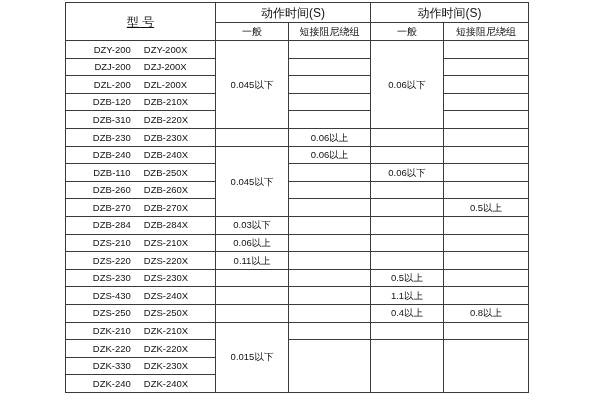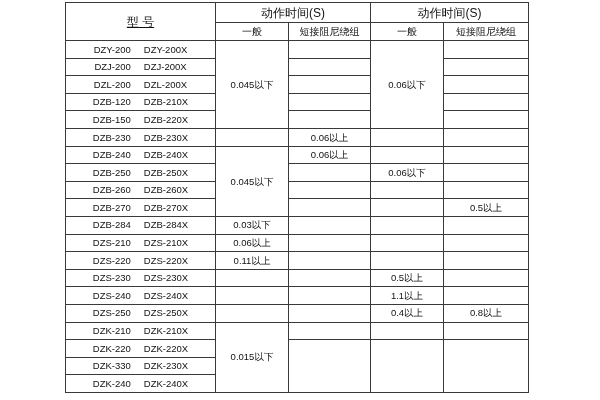--- a/index.html
+++ b/index.html
@@ -106,21 +106,21 @@
               <span>DZB-120</span>
               <span>DZB-210X</span>
             </div>
           </td>
           <td class="value-cell"></td>
           <td class="value-cell"></td>
         </tr>
         <tr>
           <td class="model-cell">
             <div class="model-wrap">
-              <span>DZB-150</span>
+              <span>DZB-310</span>
               <span>DZB-220X</span>
             </div>
           </td>
           <td class="value-cell"></td>
           <td class="value-cell"></td>
         </tr>
         <tr>
           <td class="model-cell">
             <div class="model-wrap">
               <span>DZB-230</span>
@@ -140,21 +140,21 @@
             </div>
           </td>
           <td rowspan="4" class="value-cell">0.045以下</td>
           <td class="value-cell">0.06以上</td>
           <td class="value-cell"></td>
           <td class="value-cell"></td>
         </tr>
         <tr>
           <td class="model-cell">
             <div class="model-wrap">
-              <span>DZB-250</span>
+              <span>DZB-110</span>
               <span>DZB-250X</span>
             </div>
           </td>
           <td class="value-cell"></td>
           <td class="value-cell">0.06以下</td>
           <td class="value-cell"></td>
         </tr>
         <tr>
           <td class="model-cell">
             <div class="model-wrap">
@@ -221,21 +221,21 @@
             </div>
           </td>
           <td class="value-cell"></td>
           <td class="value-cell"></td>
           <td class="value-cell">0.5以上</td>
           <td class="value-cell"></td>
         </tr>
         <tr>
           <td class="model-cell">
             <div class="model-wrap">
-              <span>DZS-240</span>
+              <span>DZS-430</span>
               <span>DZS-240X</span>
             </div>
           </td>
           <td class="value-cell"></td>
           <td class="value-cell"></td>
           <td class="value-cell">1.1以上</td>
           <td class="value-cell"></td>
         </tr>
         <tr>
           <td class="model-cell">

